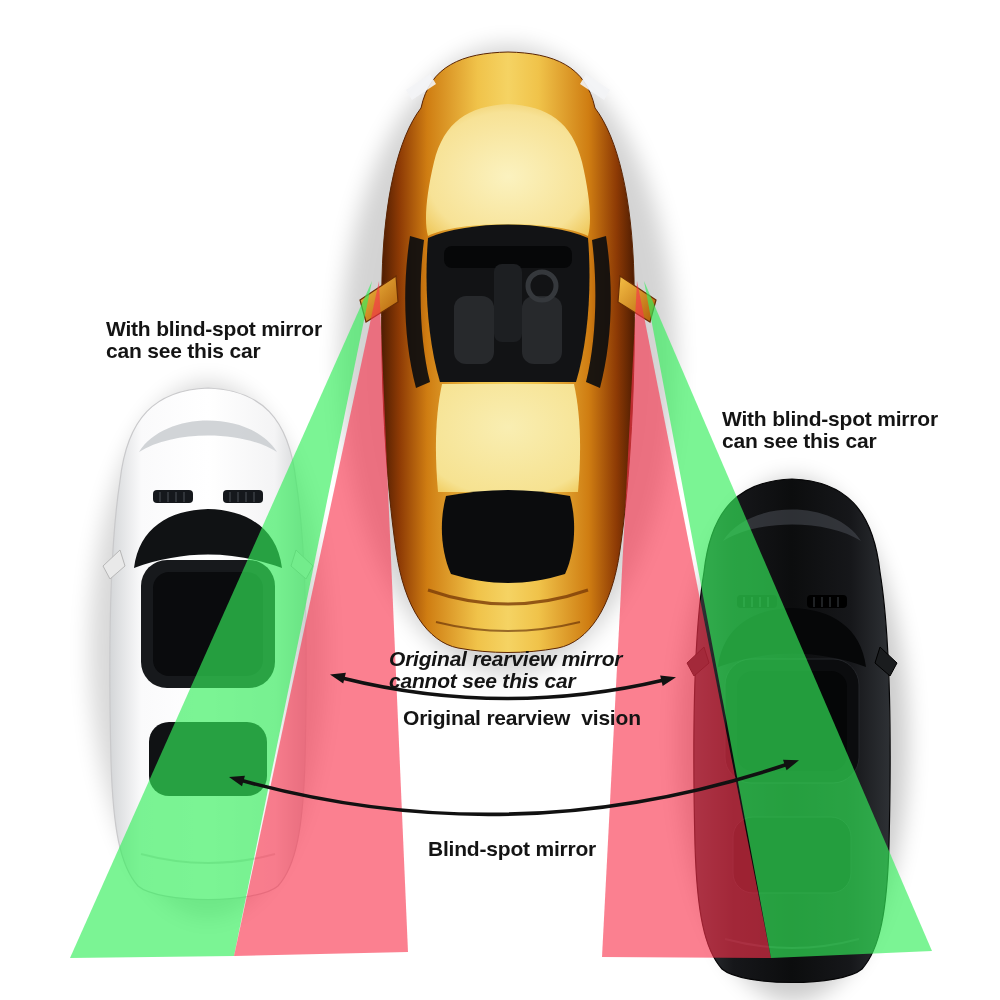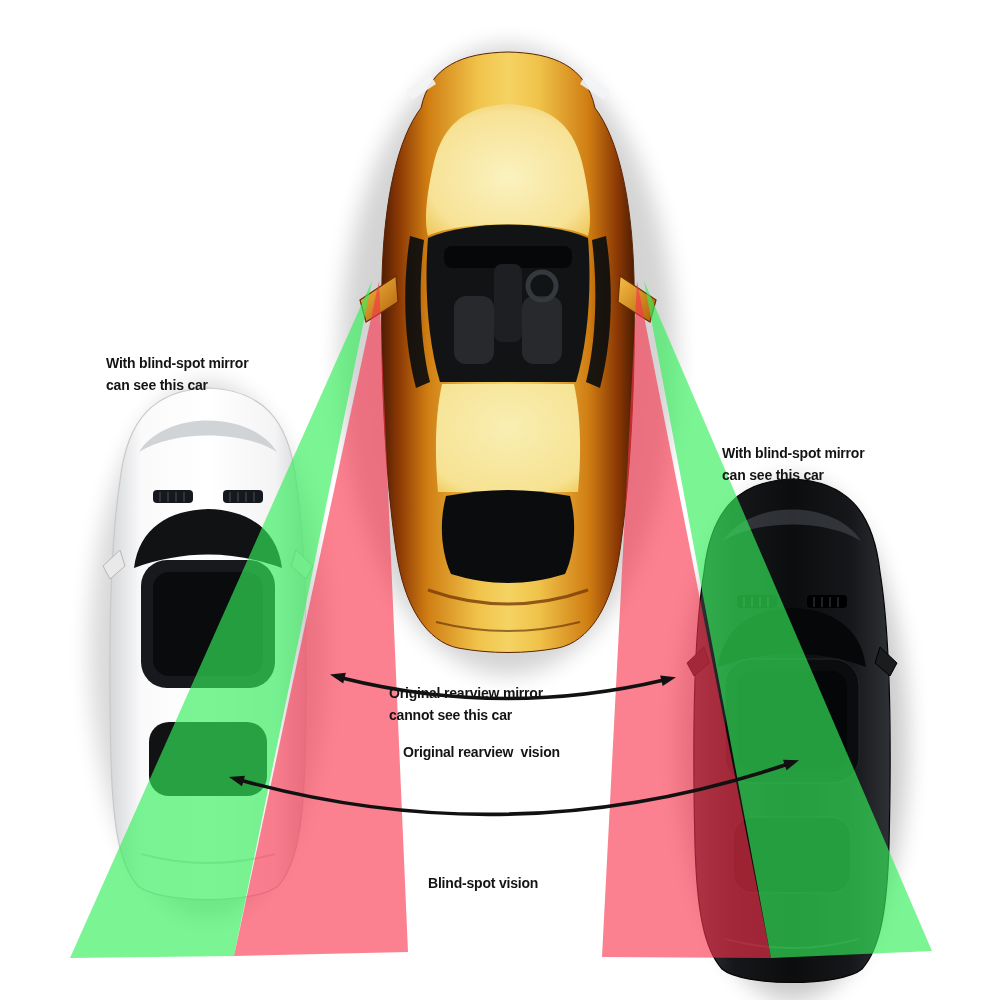--- a/index.html
+++ b/index.html
@@ -6,26 +6,25 @@
   body {
     width:1000px; height:1000px; position:relative; overflow:hidden;
     background:#ffffff;
     font-family:"Liberation Sans", sans-serif;
   }
   .stage { position:absolute; inset:0; }
   svg.scene { position:absolute; left:0; top:0; }
   .caption {
     position:absolute;
     font-weight:700;
-    font-size:14px;
+    font-size:21px;
     line-height:22px;
     color:#141414;
     letter-spacing:-0.2px;
     white-space:nowrap;
-    margin-top:34px;
   }
   .pre { white-space:pre; }
 </style>
 </head>
 <body>
 
 <div class="stage">
 
   <svg class="scene" width="1000" height="1000" viewBox="0 0 1000 1000">
     <defs>
@@ -155,22 +154,22 @@
   <div class="caption" style="left:106px; top:318px;">
     <div>With blind-spot mirror</div>
     <div>can see this car</div>
   </div>
 
   <div class="caption" style="left:722px; top:408px;">
     <div>With blind-spot mirror</div>
     <div>can see this car</div>
   </div>
 
-  <div class="caption" style="left:389px; top:648px;">
+  <div class="caption" style="left:389px; top:648px;font-style:italic;">
     <div>Original rearview mirror</div>
     <div>cannot see this car</div>
   </div>
 
   <div class="caption pre" style="left:403px; top:707px;">Original rearview  vision</div>
 
-  <div class="caption" style="left:428px; top:838px;">Blind-spot vision</div>
+  <div class="caption" style="left:428px; top:838px;">Blind-spot mirror</div>
 
 </div>
 
 </body></html>

